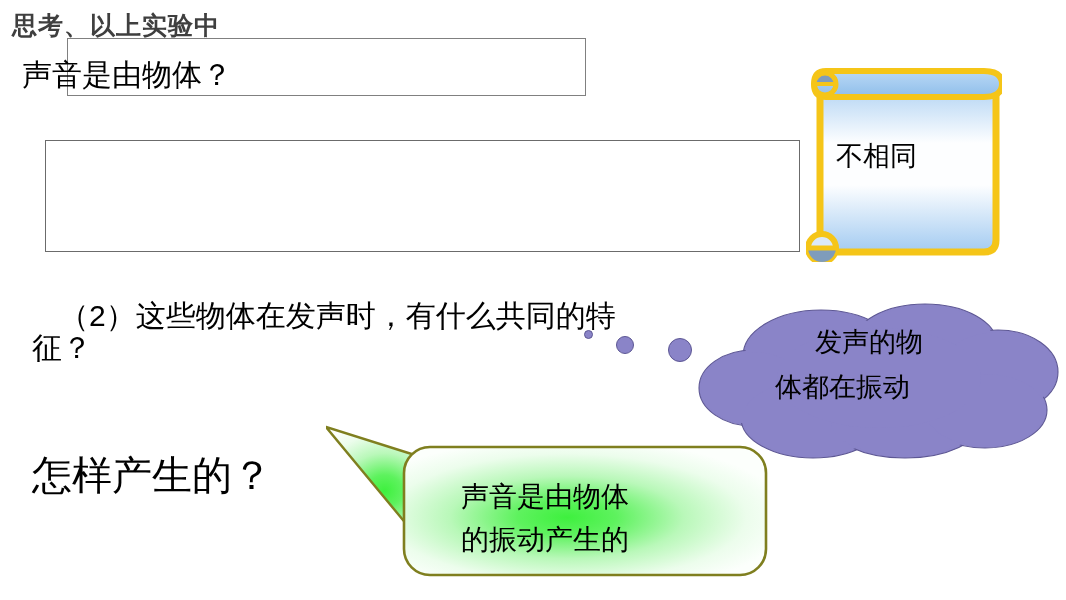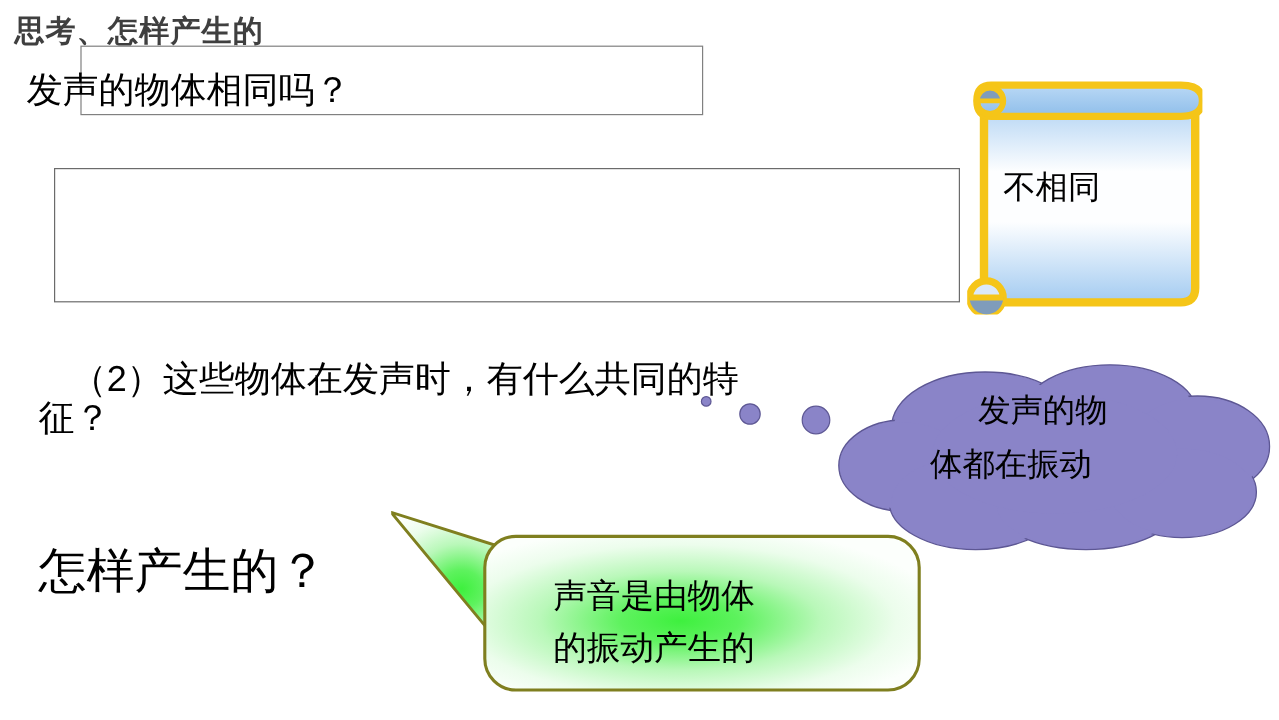--- a/index.html
+++ b/index.html
@@ -193,24 +193,24 @@
     z-index: 4;
   }
 </style>
 </head>
 <body>
 
 <div id="slide">
 
   <div id="title-box">
   </div>
-  <div id="title-text">思考、怎样产生的</div>
+  <div id="title-text">思考、以上实验中</div>
 
   <div id="q1-box"></div>
-  <div id="q1-line2">发声的物体相同吗？</div>
+  <div id="q1-line2">声音是由物体？</div>
 
   <div id="q2-line1">（2）这些物体在发声时，有什么共同的特</div>
   <div id="q2-line2">征？</div>
 
   <div id="q3-line2">怎样产生的？</div>
 
   <div id="scroll-shape">
     <svg width="196" height="200" viewBox="0 0 196 200" xmlns="http://www.w3.org/2000/svg">
       <defs>
         <linearGradient id="scrollGrad" x1="0" y1="0" x2="0" y2="1">

